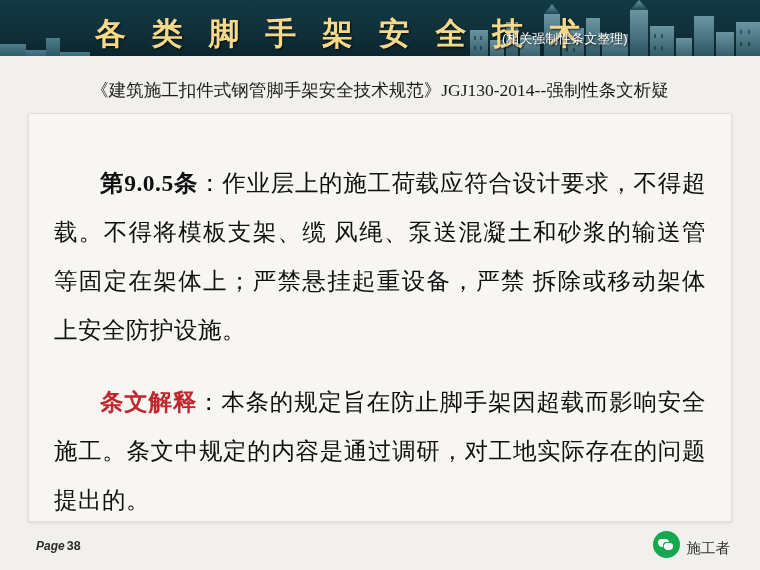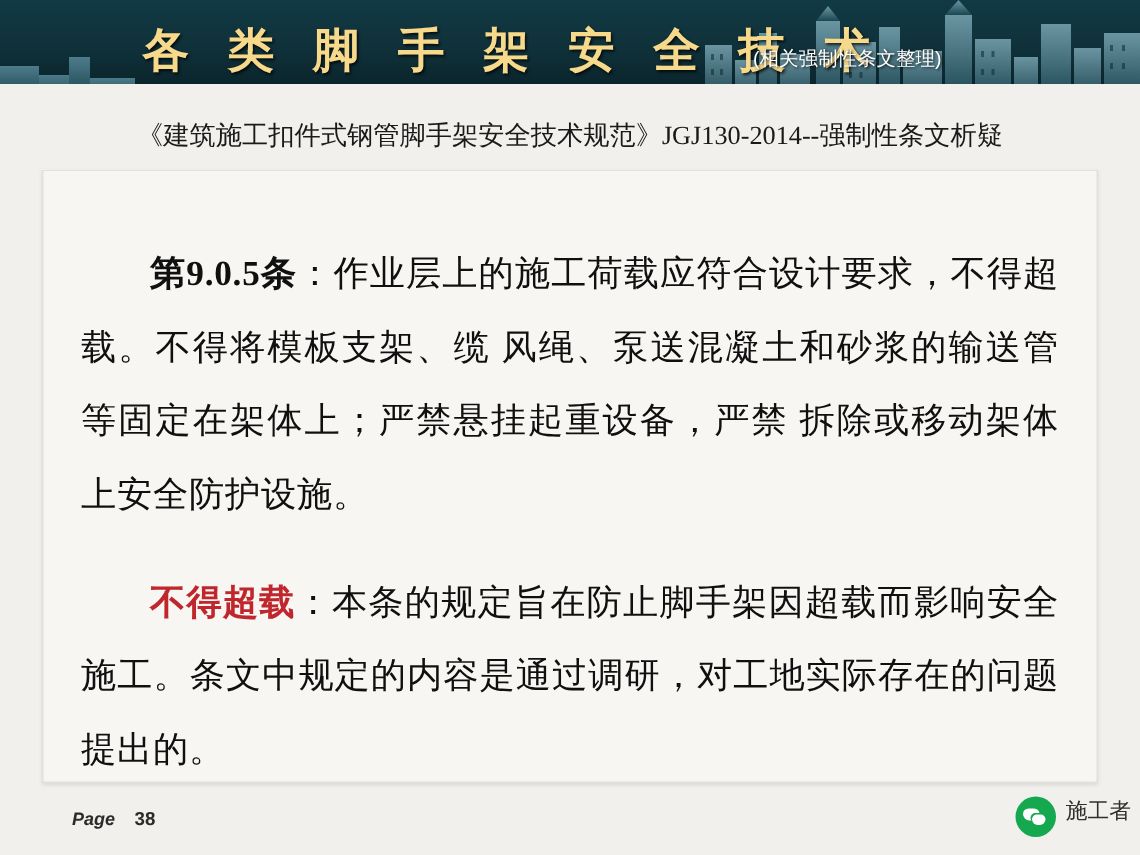--- a/index.html
+++ b/index.html
@@ -107,46 +107,46 @@
     font-weight: bold;
   }
   .red {
     color: #c0272d;
     font-weight: bold;
   }
 
   
   .page-label {
     position: absolute;
-    left: 48px;
+    left: 36px;
     bottom: 17px;
     font-family: "Liberation Sans", sans-serif;
     font-style: italic;
     font-weight: bold;
     font-size: 12px;
     color: #2b2b2b;
     display: flex;
     align-items: center;
-    gap: 13px;
+    gap: 2px;
   }
   .page-num-box {
     display: inline-block;
     font-style: normal;
     font-weight: bold;
     font-size: 12.5px;
     color: #2b2b2b;
     letter-spacing: 0px;
   }
 
   .watermark {
     position: absolute;
-    right: 6px;
+    right: 30px;
     bottom: 12px;
     display: flex;
-    align-items: flex-start;
+    align-items: flex-end;
     gap: 7px;
   }
   .wm-logo {
     width: 27px;
     height: 27px;
     border-radius: 50%;
     background: #15a84f;
     position: relative;
     flex: none;
   }
@@ -254,21 +254,21 @@
   <div class="subtitle">
     <span>《建筑施工扣件式钢管脚手架安全技术规范》JGJ130-2014--强制性条文析疑</span>
   </div>
 
   <div class="card">
     <div class="card-inner">
       <p class="para first">
         <span class="bold">第9.0.5条</span><span>：作业层上的施工荷载应符合设计要求，不得超载。不得将模板支架、缆 风绳、泵送混凝土和砂浆的输送管等固定在架体上；严禁悬挂起重设备，严禁 拆除或移动架体上安全防护设施。</span>
       </p>
       <p class="para second">
-        <span class="red">不得超载</span><span>：本条的规定旨在防止脚手架因超载而影响安全施工。条文中规定的内容是通过调研，对工地实际存在的问题提出的。</span>
+        <span class="red">条文解释</span><span>：本条的规定旨在防止脚手架因超载而影响安全施工。条文中规定的内容是通过调研，对工地实际存在的问题提出的。</span>
       </p>
     </div>
   </div>
 
   <div class="page-label">
     <span>Page</span>
     <span class="page-num-box">38</span>
   </div>
 
   <div class="watermark">

